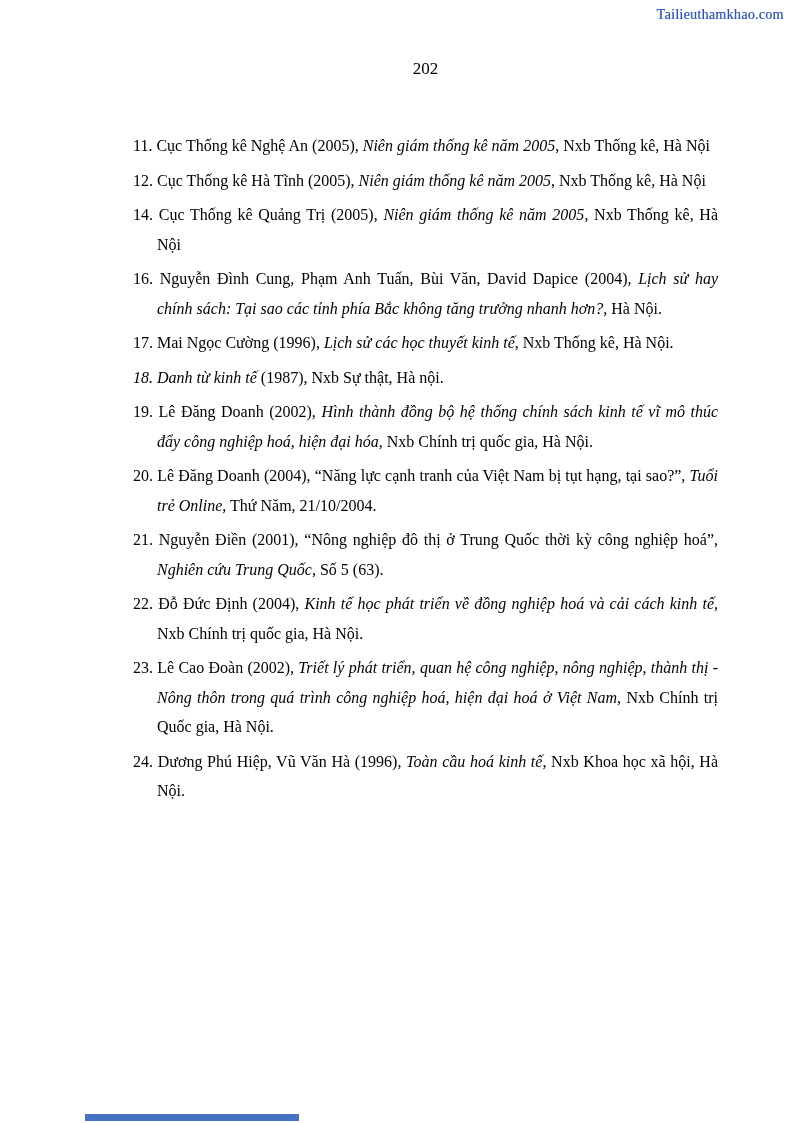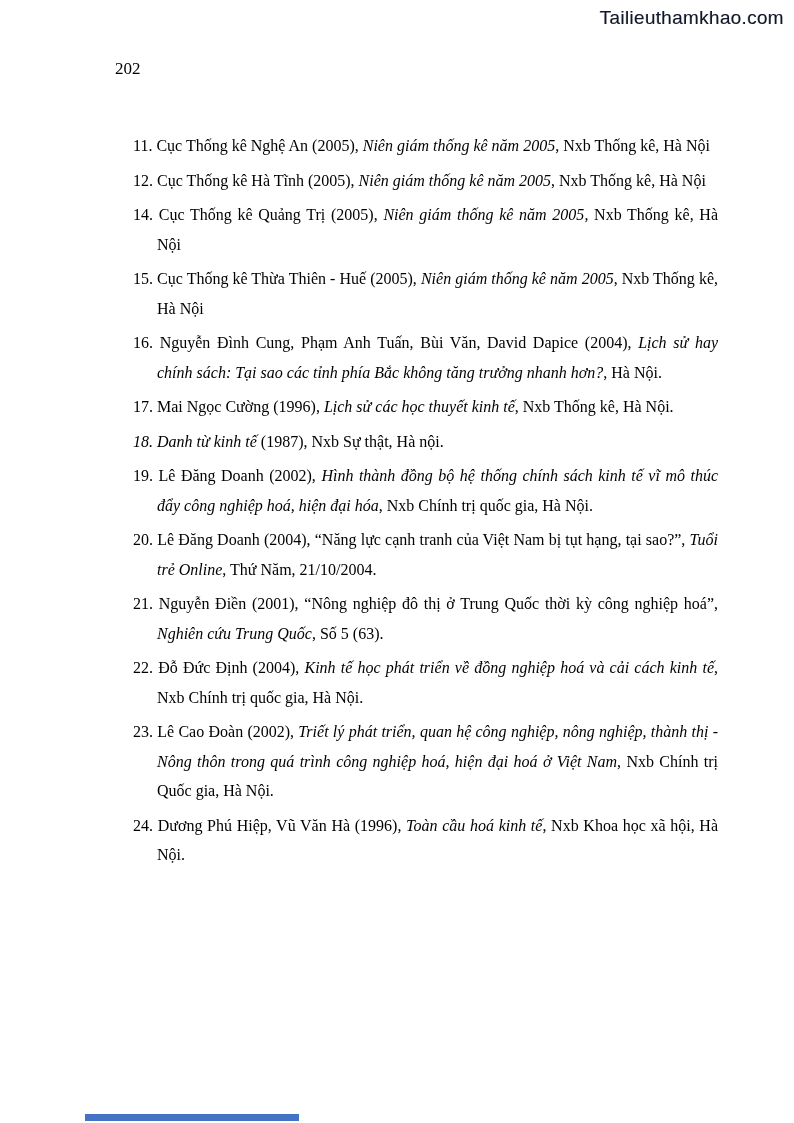--- a/index.html
+++ b/index.html
@@ -10,32 +10,32 @@
     height: 1123px;
     background: #ffffff;
     font-family: "Liberation Serif", "DejaVu Serif", serif;
     color: #000000;
     overflow: hidden;
   }
   .watermark {
     position: absolute;
     top: 7px;
     right: 10px;
-    font-family: Liberation Sans, sans-serif;
-    font-size: 19px;
+    font-family: Liberation Serif, serif;
+    font-size: 14px;
     letter-spacing: 0.3px;
-    color: #0f172a;
+    color: #1d4ed8;
     text-shadow: 1px 1px 0 #ffffff, -0.5px -0.5px 0 #adadad;
   }
   .page-number {
     position: absolute;
     top: 59px;
-    left: 115px;
+    left: 133px;
     width: 585px;
-    text-align: left;
+    text-align: center;
     font-size: 17px;
   }
   .refs {
     position: absolute;
     top: 131px;
     left: 133px;
     width: 585px;
     font-size: 16px;
     line-height: 29.5px;
   }
@@ -62,21 +62,20 @@
 <div class="page">
 
   <div class="watermark">Tailieuthamkhao.com</div>
 
   <div class="page-number">202</div>
 
   <div class="refs">
       <div class="ref"><span class="num">11. </span><span>Cục Thống kê Nghệ An (2005), </span><span class="it">Niên giám thống kê năm 2005</span><span>, Nxb Thống kê, Hà Nội</span></div>
       <div class="ref"><span class="num">12. </span><span>Cục Thống kê Hà Tĩnh (2005), </span><span class="it">Niên giám thống kê năm 2005</span><span>, Nxb Thống kê, Hà Nội</span></div>
       <div class="ref"><span class="num">14. </span><span>Cục Thống kê Quảng Trị (2005), </span><span class="it">Niên giám thống kê năm 2005</span><span>, Nxb Thống kê, Hà Nội</span></div>
-      <div class="ref"><span class="num">15. </span><span>Cục Thống kê Thừa Thiên - Huế (2005), </span><span class="it">Niên giám thống kê năm 2005</span><span>, Nxb Thống kê, Hà Nội</span></div>
       <div class="ref"><span class="num">16. </span><span>Nguyễn Đình Cung, Phạm Anh Tuấn, Bùi Văn, David Dapice (2004), </span><span class="it">Lịch sử hay chính sách: Tại sao các tỉnh phía Bắc không tăng trưởng nhanh hơn?</span><span>, Hà Nội.</span></div>
       <div class="ref"><span class="num">17. </span><span>Mai Ngọc Cường (1996), </span><span class="it">Lịch sử các học thuyết kinh tế</span><span>, Nxb Thống kê, Hà Nội.</span></div>
       <div class="ref"><span class="num it">18. </span><span class="it">Danh từ kinh tế</span><span> (1987), Nxb Sự thật, Hà nội.</span></div>
       <div class="ref"><span class="num">19. </span><span>Lê Đăng Doanh (2002), </span><span class="it">Hình thành đồng bộ hệ thống chính sách kinh tế vĩ mô thúc đẩy công nghiệp hoá, hiện đại hóa</span><span>, Nxb Chính trị quốc gia, Hà Nội.</span></div>
       <div class="ref"><span class="num">20. </span><span>Lê Đăng Doanh (2004), “Năng lực cạnh tranh của Việt Nam bị tụt hạng, tại sao?”, </span><span class="it">Tuổi trẻ Online</span><span>, Thứ Năm, 21/10/2004.</span></div>
       <div class="ref"><span class="num">21. </span><span>Nguyễn Điền (2001), “Nông nghiệp đô thị ở Trung Quốc thời kỳ công nghiệp hoá”, </span><span class="it">Nghiên cứu Trung Quốc</span><span>, Số 5 (63).</span></div>
       <div class="ref"><span class="num">22. </span><span>Đỗ Đức Định (2004), </span><span class="it">Kinh tế học phát triển về đồng nghiệp hoá và cải cách kinh tế</span><span>, Nxb Chính trị quốc gia, Hà Nội.</span></div>
       <div class="ref"><span class="num">23. </span><span>Lê Cao Đoàn (2002), </span><span class="it">Triết lý phát triển, quan hệ công nghiệp, nông nghiệp, thành thị - Nông thôn trong quá trình công nghiệp hoá, hiện đại hoá ở Việt Nam</span><span>, Nxb Chính trị Quốc gia, Hà Nội.</span></div>
       <div class="ref"><span class="num">24. </span><span>Dương Phú Hiệp, Vũ Văn Hà (1996), </span><span class="it">Toàn cầu hoá kinh tế</span><span>, Nxb Khoa học xã hội, Hà Nội.</span></div>
     </div>

